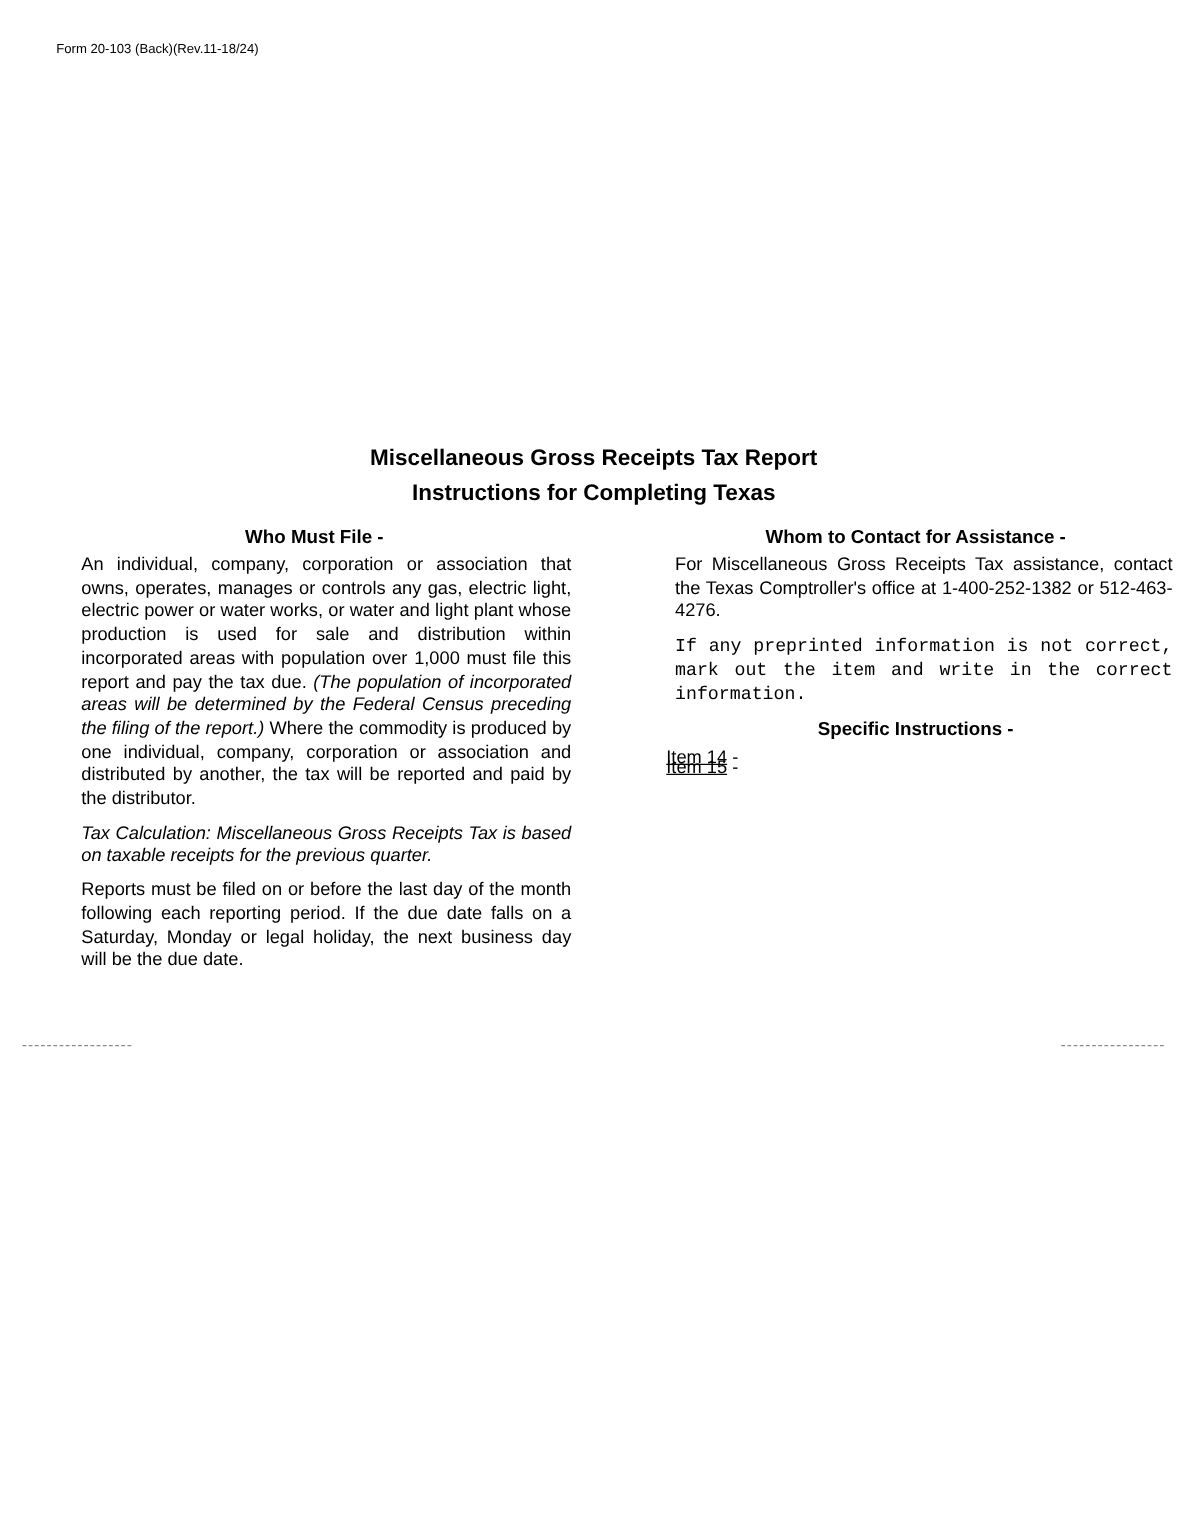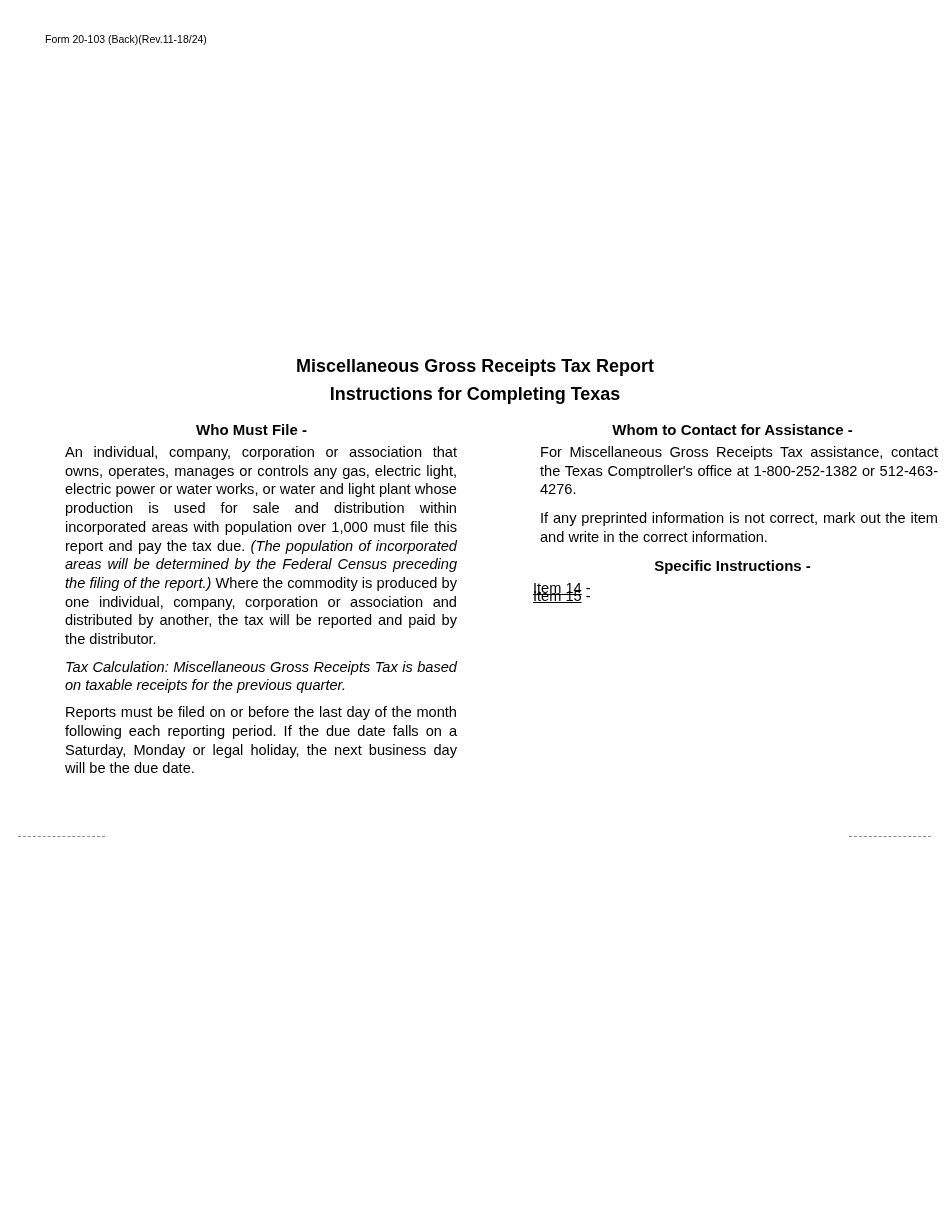--- a/index.html
+++ b/index.html
@@ -102,24 +102,24 @@
 
 
     <p class="para">Reports must be filed on or before the last day of the month following each reporting period. If the due date falls on a Saturday, Monday or legal holiday, the next business day will be the due date.</p>
 
   </div>
 
   <div class="col col-right">
 
     <div class="col-heading">Whom to Contact for Assistance -</div>
 
-    <p class="para">For Miscellaneous Gross Receipts Tax assistance, contact the Texas Comptroller's office at 1-800-252-1382 or 512-463-4276.</p>
+    <p class="para">For Miscellaneous Gross Receipts Tax assistance, contact the Texas Comptroller's office at 1-400-252-1382 or 512-463-4276.</p>
 
 
-    <p class="para" style="margin-bottom: 9px;">If any preprinted information is not correct, mark out the item and write in the correct information.</p>
+    <p class="para" style="margin-bottom: 9px; font-family: Liberation Mono, monospace;">If any preprinted information is not correct, mark out the item and write in the correct information.</p>
 
     <div class="col-heading">Specific Instructions -</div>
 
     <div class="spec-item">
       <span class="item-label-wrap"><span class="item-label">Item 14</span> <span>-</span></span>
     </div>
 
     <div class="spec-item">
       <span class="item-label-wrap"><span class="item-label">Item 15</span> <span>-</span></span>
     </div>

